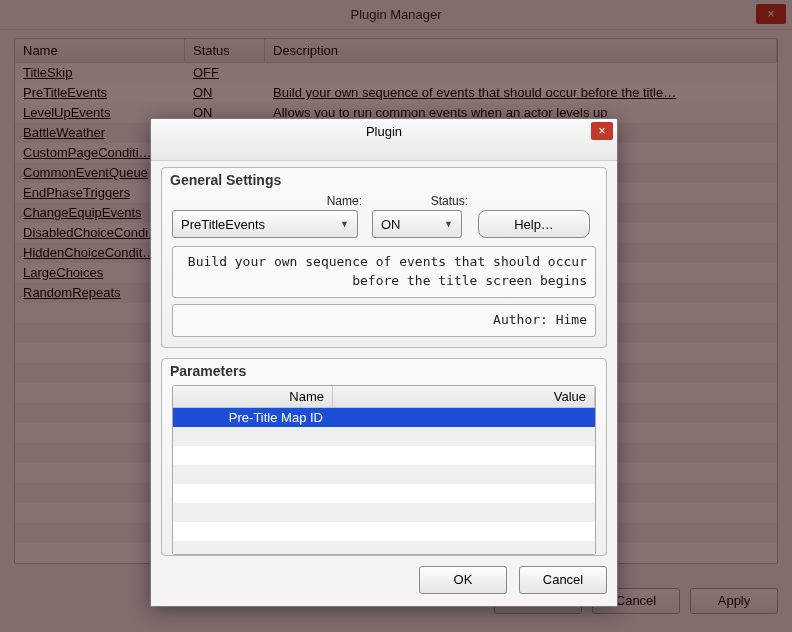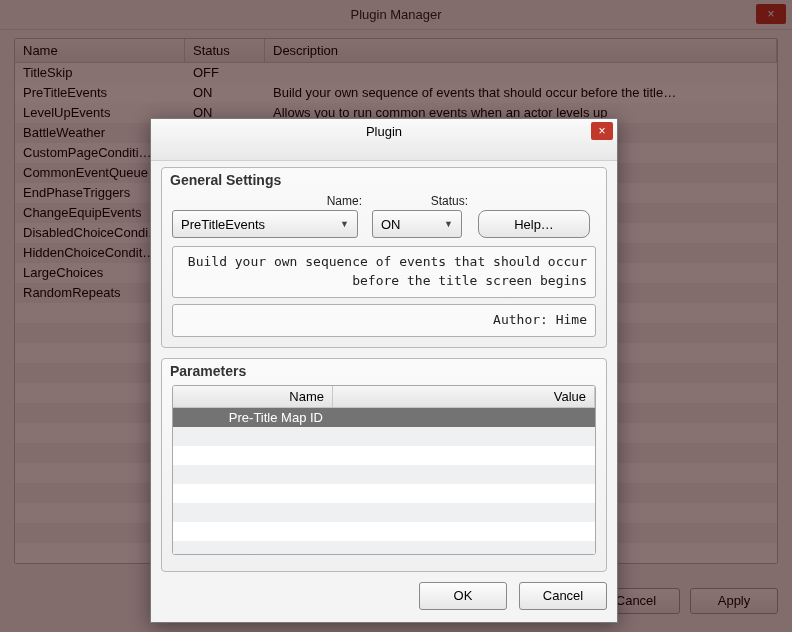--- a/index.html
+++ b/index.html
@@ -14,21 +14,21 @@
   .bg-head { display:flex; background:linear-gradient(#f4f4f4,#e4e4e4); border-bottom:1px solid #c8c8c8; font-size:13px;}
   .bg-head > div { padding:4px 8px; border-right:1px solid #c8c8c8;}
   .col-name{ width:170px;}
   .col-status{ width:80px;}
   .col-desc{ flex:1;}
   .bg-rows { font-family: Consolas, "Courier New", monospace; font-size:13px;}
   .bg-row { display:flex; height:20px; line-height:20px;}
   .bg-row:nth-child(even){ background:#f0f0f0;}
   .bg-row:nth-child(odd){ background:#fafafa;}
   .bg-row.sel { background:#fff;}
-  .bg-row > div { padding:0 8px; overflow:hidden; white-space:nowrap; text-overflow:ellipsis;}
+  .bg-row > div { padding:0 8px; overflow:hidden; white-space:nowrap; text-overflow:ellipsis;text-decoration:underline;}
   .bg-buttons { position:absolute; right:14px; bottom:18px; display:flex; gap:10px;}
   .bg-btn { width:88px; height:26px; background:linear-gradient(#fdfdfd,#e8e8e8); border:1px solid #a0a0a0; border-radius:3px; font-size:13px; text-align:center; line-height:24px;}
   
   .modal { position:absolute; z-index:10; left:150px; top:118px; width:468px; background:#f4f4f4; border:1px solid #7a7a7a; box-shadow:0 4px 18px rgba(0,0,0,0.4);}
   .modal-titlebar{ height:42px; background:linear-gradient(#fafafa,#e8e8e8); position:relative; text-align:center; font-size:13px; line-height:26px; border-bottom:1px solid #cfcfcf;}
   .modal-close{ position:absolute; right:4px; top:3px; width:22px; height:18px; background:#c0392b; color:#fff; font-size:12px; line-height:18px; text-align:center; border-radius:2px;}
   .modal-body{ padding:6px 10px 12px 10px;}
   .section{ border:1px solid #b8b8b8; border-radius:4px; padding:26px 10px 10px 10px; margin-bottom:10px; position:relative; background:linear-gradient(#fafafa,#f0f0f0);text-align:right;}
   .section-title{ position:absolute; top:4px; left:8px; font-weight:bold; font-size:14px; color:#333;}
   .row-controls{ display:flex; gap:10px; align-items:flex-end;}
@@ -39,21 +39,21 @@
   .descbox{ margin-top:8px; border:1px solid #b0b0b0; border-radius:3px; background:#fafafa; padding:6px 8px; font-family:Consolas,monospace; font-size:13px; color:#222; line-height:1.45;}
   .param-table{ border:1px solid #a8a8a8; border-radius:3px; overflow:hidden; background:#fff; height:170px; display:flex; flex-direction:column;}
   .param-head{ display:flex; background:linear-gradient(#f6f6f6,#e4e4e4); border-bottom:1px solid #c4c4c4; font-size:13px;}
   .param-head > div{ padding:3px 8px; border-right:1px solid #c8c8c8;}
   .pcol-name{ width:160px;}
   .pcol-val{ flex:1;}
   .param-rows{ flex:1; font-family:Consolas,monospace; font-size:13px; background:#fff;}
   .param-row{ display:flex; height:19px; line-height:19px;}
   .param-row:nth-child(odd){ background:#fff;}
   .param-row:nth-child(even){ background:#eef0f2;}
-  .param-row.sel{ background:#737373; color:#fff;}
+  .param-row.sel{ background:#1d4ed8; color:#fff;}
   .param-row > div{ padding:0 10px;}
   .modal-buttons{ display:flex; justify-content:flex-end; gap:12px; margin-top:4px;}
   .modal-buttons .btn{ width:88px;}
 </style>
 </head>
 <body>
 
 <div class="bgwin">
   <div class="bgwin-titlebar">
     <span>Plugin Manager</span>
@@ -165,21 +165,21 @@
         </div>
         <div style="flex:1;">
           <div class="field-label">&nbsp;</div>
           <div class="btn" style="width:112px;border-radius:8px;">Help…</div>
         </div>
       </div>
       <div class="descbox">Build your own sequence of events that should occur before the title screen begins</div>
       <div class="descbox" style="margin-top:6px;">Author: Hime</div>
     </div>
 
-    <div class="section" style="padding-bottom:16px;">
+    <div class="section" style="padding-bottom:0;">
       <div class="section-title">Parameters</div>
       <div class="param-table">
         <div class="param-head">
           <div class="pcol-name">Name</div>
           <div class="pcol-val">Value</div>
         </div>
         <div class="param-rows" id="param-rows">
             <div class="param-row sel">
               <div class="pcol-name">Pre-Title Map ID</div>
             </div>

